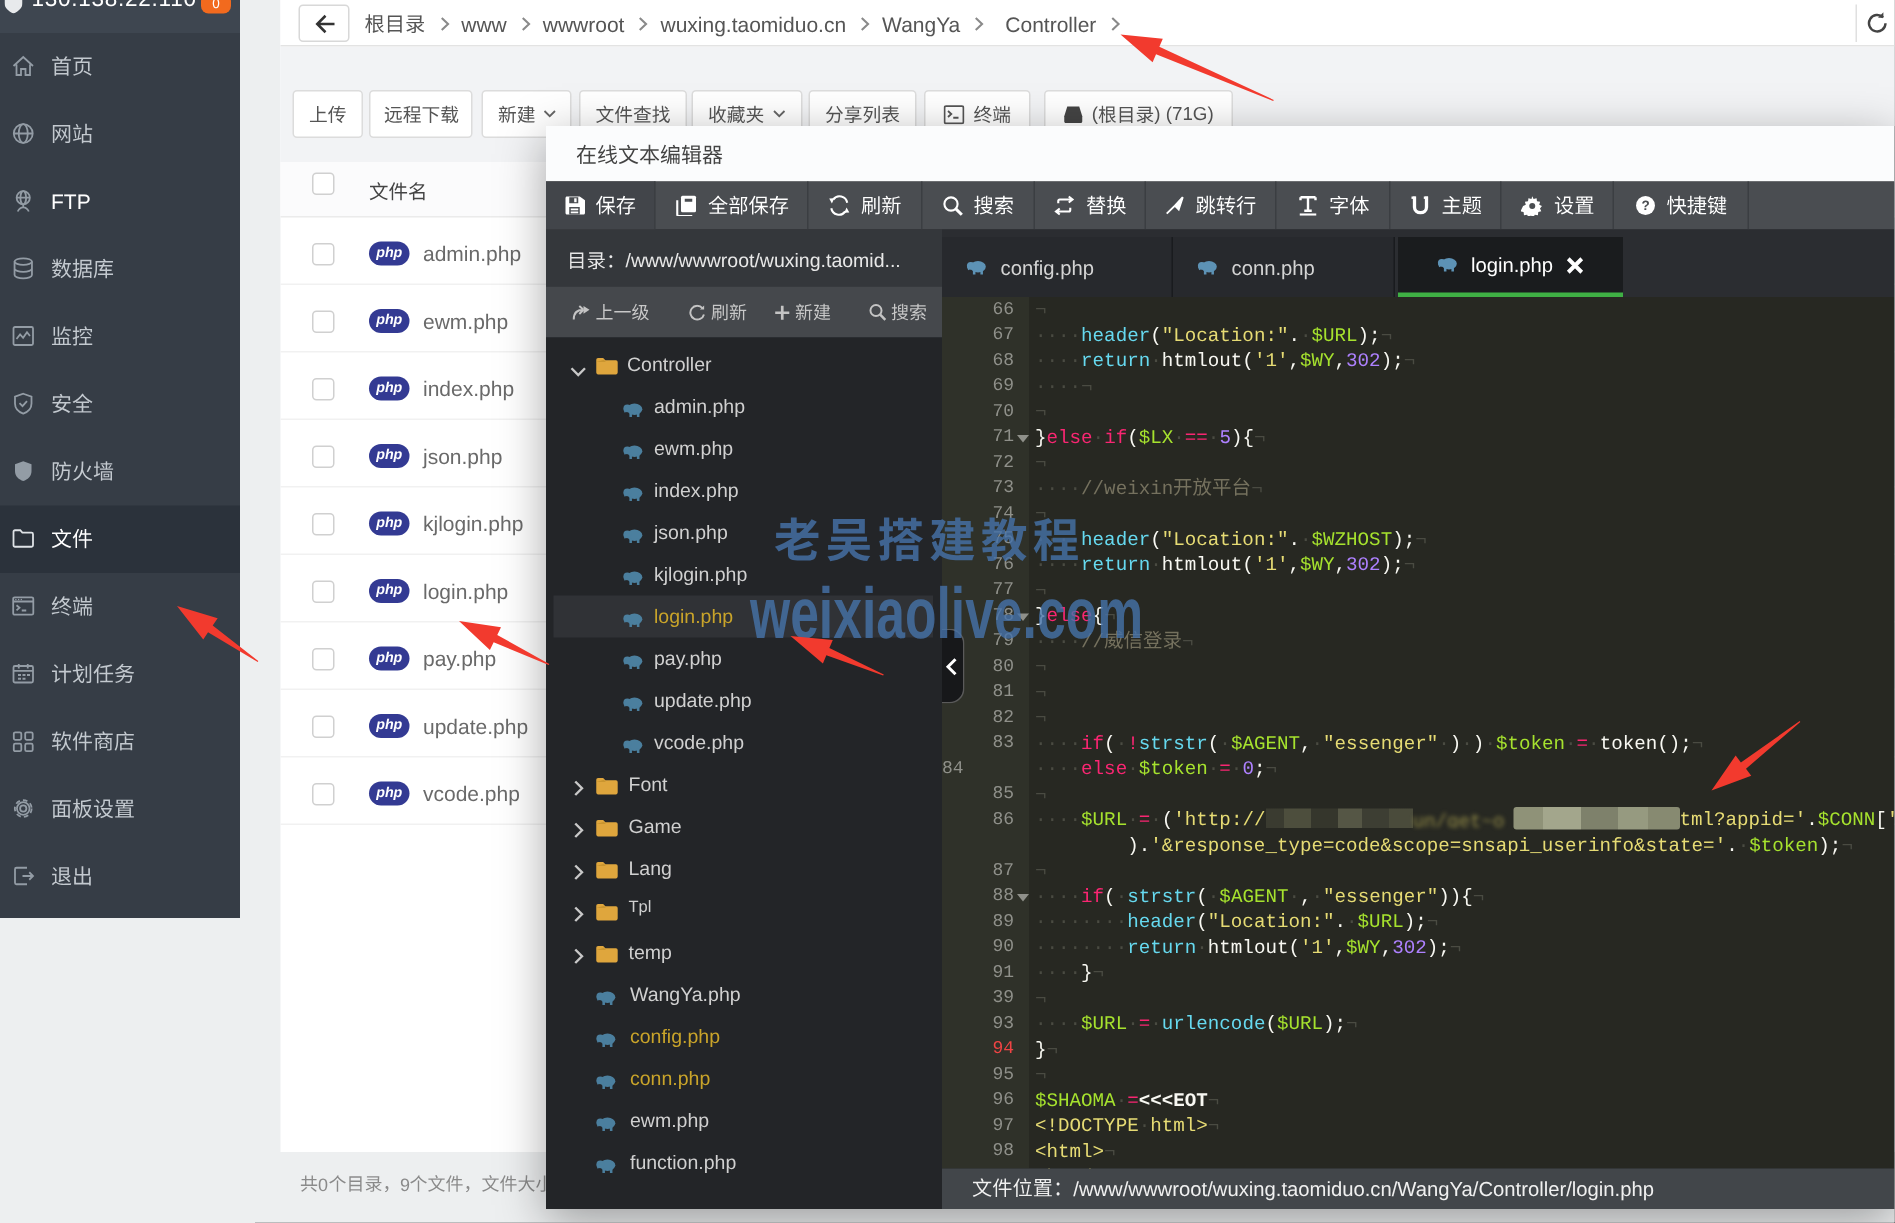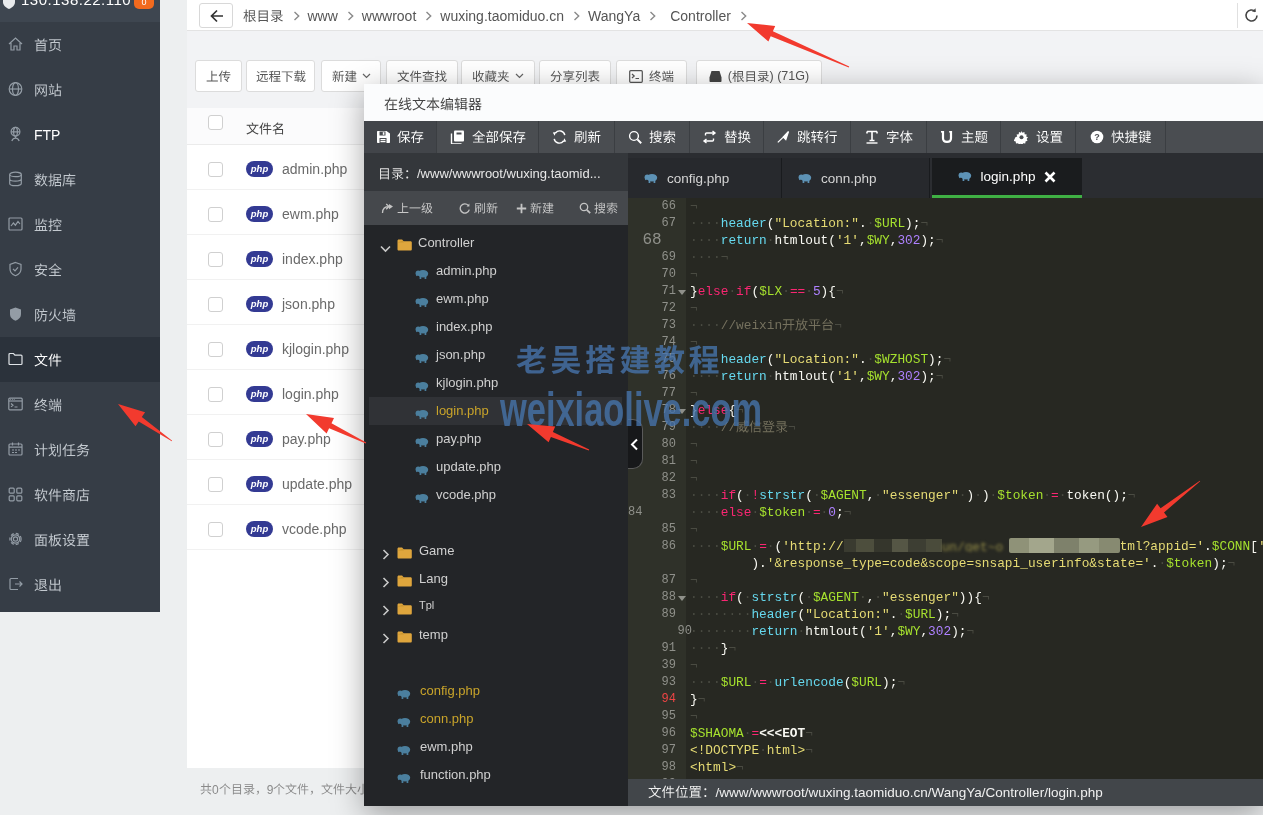--- a/index.html
+++ b/index.html
@@ -628,20 +628,30 @@
       <div class="ab" style="left:0;top:256px;width:264px;height:28px">
         <span class="ab" style="left:51px;top:9px"><svg width="14" height="11" viewBox="0 0 14 11" fill="#4b7f9e">
             <ellipse cx="8" cy="4.8" rx="5.2" ry="3.8"></ellipse>
             <circle cx="3.2" cy="4.2" r="2.6"></circle>
             <path d="M1.3 3.2 q-1 2 .1 4 l.9-.5 q-.8-1.6 0-3Z"></path>
             <rect x="4.6" y="7" width="1.7" height="3"></rect>
             <rect x="9.6" y="7" width="1.7" height="3"></rect>
           </svg></span>
         <span class="ab" style="left:72px;top:6px;font-size:13px;color:#d0d0d0">vcode.php</span>
       </div>
+      <div class="ab" style="left:0;top:284px;width:264px;height:28px">
+        <span class="ab" style="left:18px;top:9px"><svg width="8" height="11" viewBox="0 0 8 11">
+            <path d="M1.5 1 l4.5 4.5 L1.5 10" stroke="#c8c8c8" stroke-width="1.6" fill="none"></path>
+          </svg></span>
+        <span class="ab" style="left:33px;top:8px"><svg width="15" height="12" viewBox="0 0 15 12">
+            <path d="M0.5 2 c0-.8.5-1.4 1.2-1.4 h3.4 l1.5 1.6 h7 c.7 0 1.2.6 1.2 1.4 v6.6 c0 .8-.5 1.4-1.2 1.4 H1.7 c-.7 0-1.2-.6-1.2-1.4 Z" fill="#dfa63d"></path>
+            <path d="M0.5 3.4 h6.4 l-1.3-1.6" fill="#c9952f"></path>
+          </svg></span>
+        <span class="ab" style="left:55px;top:6px;font-size:13px;color:#d0d0d0">Font</span>
+      </div>
       <div class="ab" style="left:0;top:312px;width:264px;height:28px">
         <span class="ab" style="left:18px;top:9px"><svg width="8" height="11" viewBox="0 0 8 11">
             <path d="M1.5 1 l4.5 4.5 L1.5 10" stroke="#c8c8c8" stroke-width="1.6" fill="none"></path>
           </svg></span>
         <span class="ab" style="left:33px;top:8px"><svg width="15" height="12" viewBox="0 0 15 12">
             <path d="M0.5 2 c0-.8.5-1.4 1.2-1.4 h3.4 l1.5 1.6 h7 c.7 0 1.2.6 1.2 1.4 v6.6 c0 .8-.5 1.4-1.2 1.4 H1.7 c-.7 0-1.2-.6-1.2-1.4 Z" fill="#dfa63d"></path>
             <path d="M0.5 3.4 h6.4 l-1.3-1.6" fill="#c9952f"></path>
           </svg></span>
         <span class="ab" style="left:55px;top:6px;font-size:13px;color:#d0d0d0">Game</span>
       </div>
@@ -667,20 +677,30 @@
       </div>
       <div class="ab" style="left:0;top:396px;width:264px;height:28px">
         <span class="ab" style="left:18px;top:9px"><svg width="8" height="11" viewBox="0 0 8 11">
             <path d="M1.5 1 l4.5 4.5 L1.5 10" stroke="#c8c8c8" stroke-width="1.6" fill="none"></path>
           </svg></span>
         <span class="ab" style="left:33px;top:8px"><svg width="15" height="12" viewBox="0 0 15 12">
             <path d="M0.5 2 c0-.8.5-1.4 1.2-1.4 h3.4 l1.5 1.6 h7 c.7 0 1.2.6 1.2 1.4 v6.6 c0 .8-.5 1.4-1.2 1.4 H1.7 c-.7 0-1.2-.6-1.2-1.4 Z" fill="#dfa63d"></path>
             <path d="M0.5 3.4 h6.4 l-1.3-1.6" fill="#c9952f"></path>
           </svg></span>
         <span class="ab" style="left:55px;top:6px;font-size:13px;color:#d0d0d0">temp</span>
+      </div>
+      <div class="ab" style="left:0;top:424px;width:264px;height:28px">
+        <span class="ab" style="left:33px;top:9px"><svg width="14" height="11" viewBox="0 0 14 11" fill="#4b7f9e">
+            <ellipse cx="8" cy="4.8" rx="5.2" ry="3.8"></ellipse>
+            <circle cx="3.2" cy="4.2" r="2.6"></circle>
+            <path d="M1.3 3.2 q-1 2 .1 4 l.9-.5 q-.8-1.6 0-3Z"></path>
+            <rect x="4.6" y="7" width="1.7" height="3"></rect>
+            <rect x="9.6" y="7" width="1.7" height="3"></rect>
+          </svg></span>
+        <span class="ab" style="left:56px;top:6px;font-size:13px;color:#d0d0d0">WangYa.php</span>
       </div>
       <div class="ab" style="left:0;top:452px;width:264px;height:28px">
         <span class="ab" style="left:33px;top:9px"><svg width="14" height="11" viewBox="0 0 14 11" fill="#4b7f9e">
             <ellipse cx="8" cy="4.8" rx="5.2" ry="3.8"></ellipse>
             <circle cx="3.2" cy="4.2" r="2.6"></circle>
             <path d="M1.3 3.2 q-1 2 .1 4 l.9-.5 q-.8-1.6 0-3Z"></path>
             <rect x="4.6" y="7" width="1.7" height="3"></rect>
             <rect x="9.6" y="7" width="1.7" height="3"></rect>
           </svg></span>
         <span class="ab" style="left:56px;top:6px;font-size:13px;color:#c9a42a">config.php</span>
@@ -713,21 +733,21 @@
             <rect x="4.6" y="7" width="1.7" height="3"></rect>
             <rect x="9.6" y="7" width="1.7" height="3"></rect>
           </svg></span>
         <span class="ab" style="left:56px;top:6px;font-size:13px;color:#d0d0d0">function.php</span>
       </div>
     </div>
     <div class="ab" style="left:264px;top:114px;width:635px;height:581px;background:#272822;overflow:hidden">
       <div class="ab" style="left:0;top:0;width:58px;height:581px;background:#2f3129"></div>
       <div class="ab" style="left:0;top:0px;width:48px;text-align:right;font-family:'Liberation Mono',monospace;font-size:12px;line-height:17px;color:#8f908a">66</div>
       <div class="ab" style="left:0;top:17px;width:48px;text-align:right;font-family:'Liberation Mono',monospace;font-size:12px;line-height:17px;color:#8f908a">67</div>
-      <div class="ab" style="left:0;top:34px;width:48px;text-align:center;font-family:'Liberation Mono',monospace;font-size:16px;line-height:17px;color:#8f908a">68</div>
+      <div class="ab" style="left:0;top:34px;width:48px;text-align:right;font-family:'Liberation Mono',monospace;font-size:12px;line-height:17px;color:#8f908a">68</div>
       <div class="ab" style="left:0;top:51px;width:48px;text-align:right;font-family:'Liberation Mono',monospace;font-size:12px;line-height:17px;color:#8f908a">69</div>
       <div class="ab" style="left:0;top:68px;width:48px;text-align:right;font-family:'Liberation Mono',monospace;font-size:12px;line-height:17px;color:#8f908a">70</div>
       <div class="ab" style="left:0;top:85px;width:48px;text-align:right;font-family:'Liberation Mono',monospace;font-size:12px;line-height:17px;color:#8f908a">71</div>
       <div class="ab" style="left:50px;top:92px;width:0;height:0;border-left:4px solid transparent;border-right:4px solid transparent;border-top:5px solid #8f908a"></div>
       <div class="ab" style="left:0;top:102px;width:48px;text-align:right;font-family:'Liberation Mono',monospace;font-size:12px;line-height:17px;color:#8f908a">72</div>
       <div class="ab" style="left:0;top:119px;width:48px;text-align:right;font-family:'Liberation Mono',monospace;font-size:12px;line-height:17px;color:#8f908a">73</div>
       <div class="ab" style="left:0;top:136px;width:48px;text-align:right;font-family:'Liberation Mono',monospace;font-size:12px;line-height:17px;color:#8f908a">74</div>
       <div class="ab" style="left:0;top:153px;width:48px;text-align:right;font-family:'Liberation Mono',monospace;font-size:12px;line-height:17px;color:#8f908a">75</div>
       <div class="ab" style="left:0;top:170px;width:48px;text-align:right;font-family:'Liberation Mono',monospace;font-size:12px;line-height:17px;color:#8f908a">76</div>
       <div class="ab" style="left:0;top:187px;width:48px;text-align:right;font-family:'Liberation Mono',monospace;font-size:12px;line-height:17px;color:#8f908a">77</div>
@@ -738,21 +758,21 @@
       <div class="ab" style="left:0;top:255px;width:48px;text-align:right;font-family:'Liberation Mono',monospace;font-size:12px;line-height:17px;color:#8f908a">81</div>
       <div class="ab" style="left:0;top:272px;width:48px;text-align:right;font-family:'Liberation Mono',monospace;font-size:12px;line-height:17px;color:#8f908a">82</div>
       <div class="ab" style="left:0;top:289px;width:48px;text-align:right;font-family:'Liberation Mono',monospace;font-size:12px;line-height:17px;color:#8f908a">83</div>
       <div class="ab" style="left:0;top:306px;width:48px;font-family:'Liberation Mono',monospace;font-size:12px;line-height:17px;color:#8f908a">84</div>
       <div class="ab" style="left:0;top:323px;width:48px;text-align:right;font-family:'Liberation Mono',monospace;font-size:12px;line-height:17px;color:#8f908a">85</div>
       <div class="ab" style="left:0;top:340px;width:48px;text-align:right;font-family:'Liberation Mono',monospace;font-size:12px;line-height:17px;color:#8f908a">86</div>
       <div class="ab" style="left:0;top:374px;width:48px;text-align:right;font-family:'Liberation Mono',monospace;font-size:12px;line-height:17px;color:#8f908a">87</div>
       <div class="ab" style="left:0;top:391px;width:48px;text-align:right;font-family:'Liberation Mono',monospace;font-size:12px;line-height:17px;color:#8f908a">88</div>
       <div class="ab" style="left:50px;top:398px;width:0;height:0;border-left:4px solid transparent;border-right:4px solid transparent;border-top:5px solid #8f908a"></div>
       <div class="ab" style="left:0;top:408px;width:48px;text-align:right;font-family:'Liberation Mono',monospace;font-size:12px;line-height:17px;color:#8f908a">89</div>
-      <div class="ab" style="left:16px;top:425px;width:48px;text-align:right;font-family:'Liberation Mono',monospace;font-size:12px;line-height:17px;color:#8f908a">90</div>
+      <div class="ab" style="left:0;top:425px;width:48px;text-align:right;font-family:'Liberation Mono',monospace;font-size:12px;line-height:17px;color:#8f908a">90</div>
       <div class="ab" style="left:0;top:442px;width:48px;text-align:right;font-family:'Liberation Mono',monospace;font-size:12px;line-height:17px;color:#8f908a">91</div>
       <div class="ab" style="left:0;top:459px;width:48px;text-align:right;font-family:'Liberation Mono',monospace;font-size:12px;line-height:17px;color:#8f908a">39</div>
       <div class="ab" style="left:0;top:476px;width:48px;text-align:right;font-family:'Liberation Mono',monospace;font-size:12px;line-height:17px;color:#8f908a">93</div>
       <div class="ab" style="left:0;top:493px;width:48px;text-align:right;font-family:'Liberation Mono',monospace;font-size:12px;line-height:17px;color:#ef4444">94</div>
       <div class="ab" style="left:0;top:510px;width:48px;text-align:right;font-family:'Liberation Mono',monospace;font-size:12px;line-height:17px;color:#8f908a">95</div>
       <div class="ab" style="left:0;top:527px;width:48px;text-align:right;font-family:'Liberation Mono',monospace;font-size:12px;line-height:17px;color:#8f908a">96</div>
       <div class="ab" style="left:0;top:544px;width:48px;text-align:right;font-family:'Liberation Mono',monospace;font-size:12px;line-height:17px;color:#8f908a">97</div>
       <div class="ab" style="left:0;top:561px;width:48px;text-align:right;font-family:'Liberation Mono',monospace;font-size:12px;line-height:17px;color:#8f908a">98</div>
       <div class="ab" style="left:0;top:578px;width:48px;text-align:right;font-family:'Liberation Mono',monospace;font-size:12px;line-height:17px;color:#8f908a">99</div>
       <pre class="ab" style="left:62px;top:0;font-size:12.8px;line-height:17px;color:#f8f8f2"><b class="iv">¬</b>

